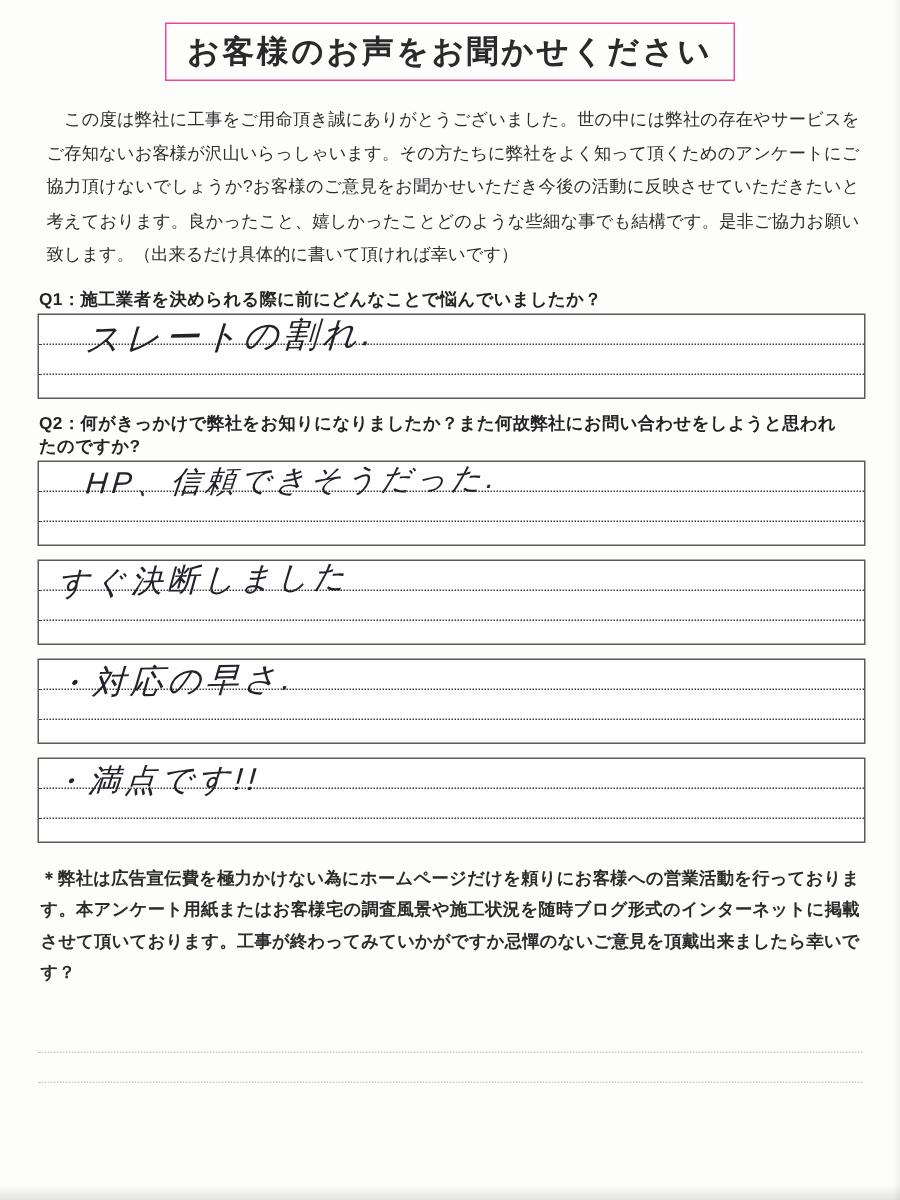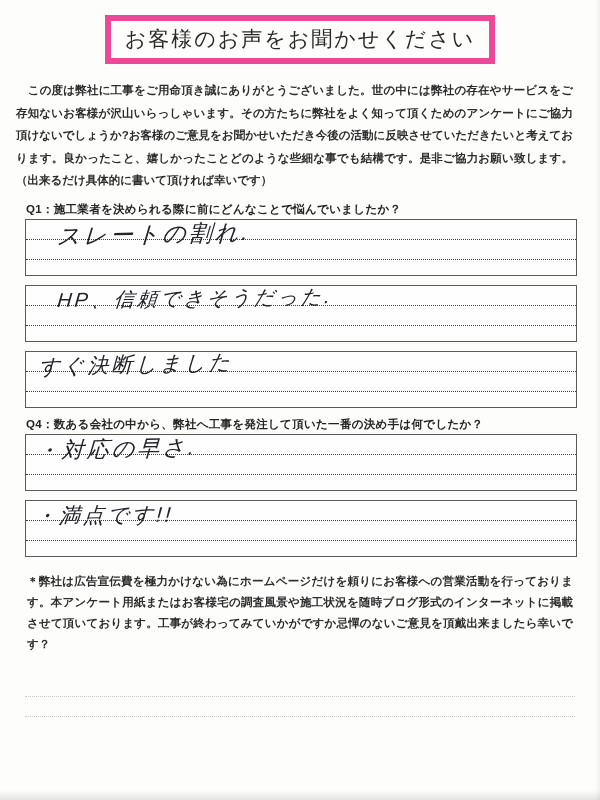--- a/index.html
+++ b/index.html
@@ -19,32 +19,32 @@
   }
   .scan-edge-right {
     position: absolute; top: 0; bottom: 0; right: 0; width: 5px;
     background: linear-gradient(to right, rgba(0,0,0,0), rgba(0,0,0,0.05));
     pointer-events: none;
   }
 
   .title-wrap { text-align: center; padding-top: 15px; }
   .title-box {
     display: inline-block;
-    border: 6px solid #ec4899;
+    border: 1px solid #ec4899;
     padding: 4px 14px 5px 14px;
     font-size: 21px;
-    font-weight: 400;
+    font-weight: 700;
     letter-spacing: 2px;
     color: #2a2a2a;
   }
 
   .intro {
-    margin: 15px 27px 0 16px;
+    margin: 15px 27px 0 31px;
     font-size: 11.5px;
-    font-weight: 700;
+    font-weight: 400;
     line-height: 22.5px;
     text-align: justify;
     color: #2c2c2c;
     white-space: pre-line;
   }
 
   .questions { margin-top: 10px; }
   .q-block { margin: 0 0 9px 0; }
   .q-label {
     margin: 0 37px 2px 26px;
@@ -108,41 +108,41 @@
     <div class="answer-box">
       <div class="answer-row">
         <span class="handwriting" style="font-size:23px;">スレートの割れ.</span>
       </div>
       <div class="answer-row"></div>
       <div class="answer-row last"></div>
     </div>
   </div>
 
   <div class="q-block">
+    <div class="q-label">Q2：何がきっかけで弊社をお知りになりましたか？また何故弊社にお問い合わせをしようと思われたのですか?</div>
     <div class="answer-box">
       <div class="answer-row">
         <span class="handwriting" style="transform: rotate(-0.8deg) skewX(-6deg);">HP、信頼できそうだった.</span>
       </div>
       <div class="answer-row"></div>
       <div class="answer-row last"></div>
     </div>
   </div>
 
   <div class="q-block">
     <div class="answer-box">
       <div class="answer-row">
         <span class="handwriting" style="left:12px; font-size:21px; transform: rotate(-1.5deg) skewX(-3deg);">すぐ決断しました</span>
       </div>
       <div class="answer-row"></div>
       <div class="answer-row last"></div>
     </div>
   </div>
 
   <div class="q-block">
-    <div class="q-label">Q4：数ある会社の中から、弊社へ工事を発注して頂いた一番の決め手は何でしたか？</div>
     <div class="answer-box">
       <div class="answer-row">
         <span class="handwriting" style="left:10px; font-size:22px;">・対応の早さ.</span>
       </div>
       <div class="answer-row"></div>
       <div class="answer-row last"></div>
     </div>
   </div>
 
   <div class="q-block">

